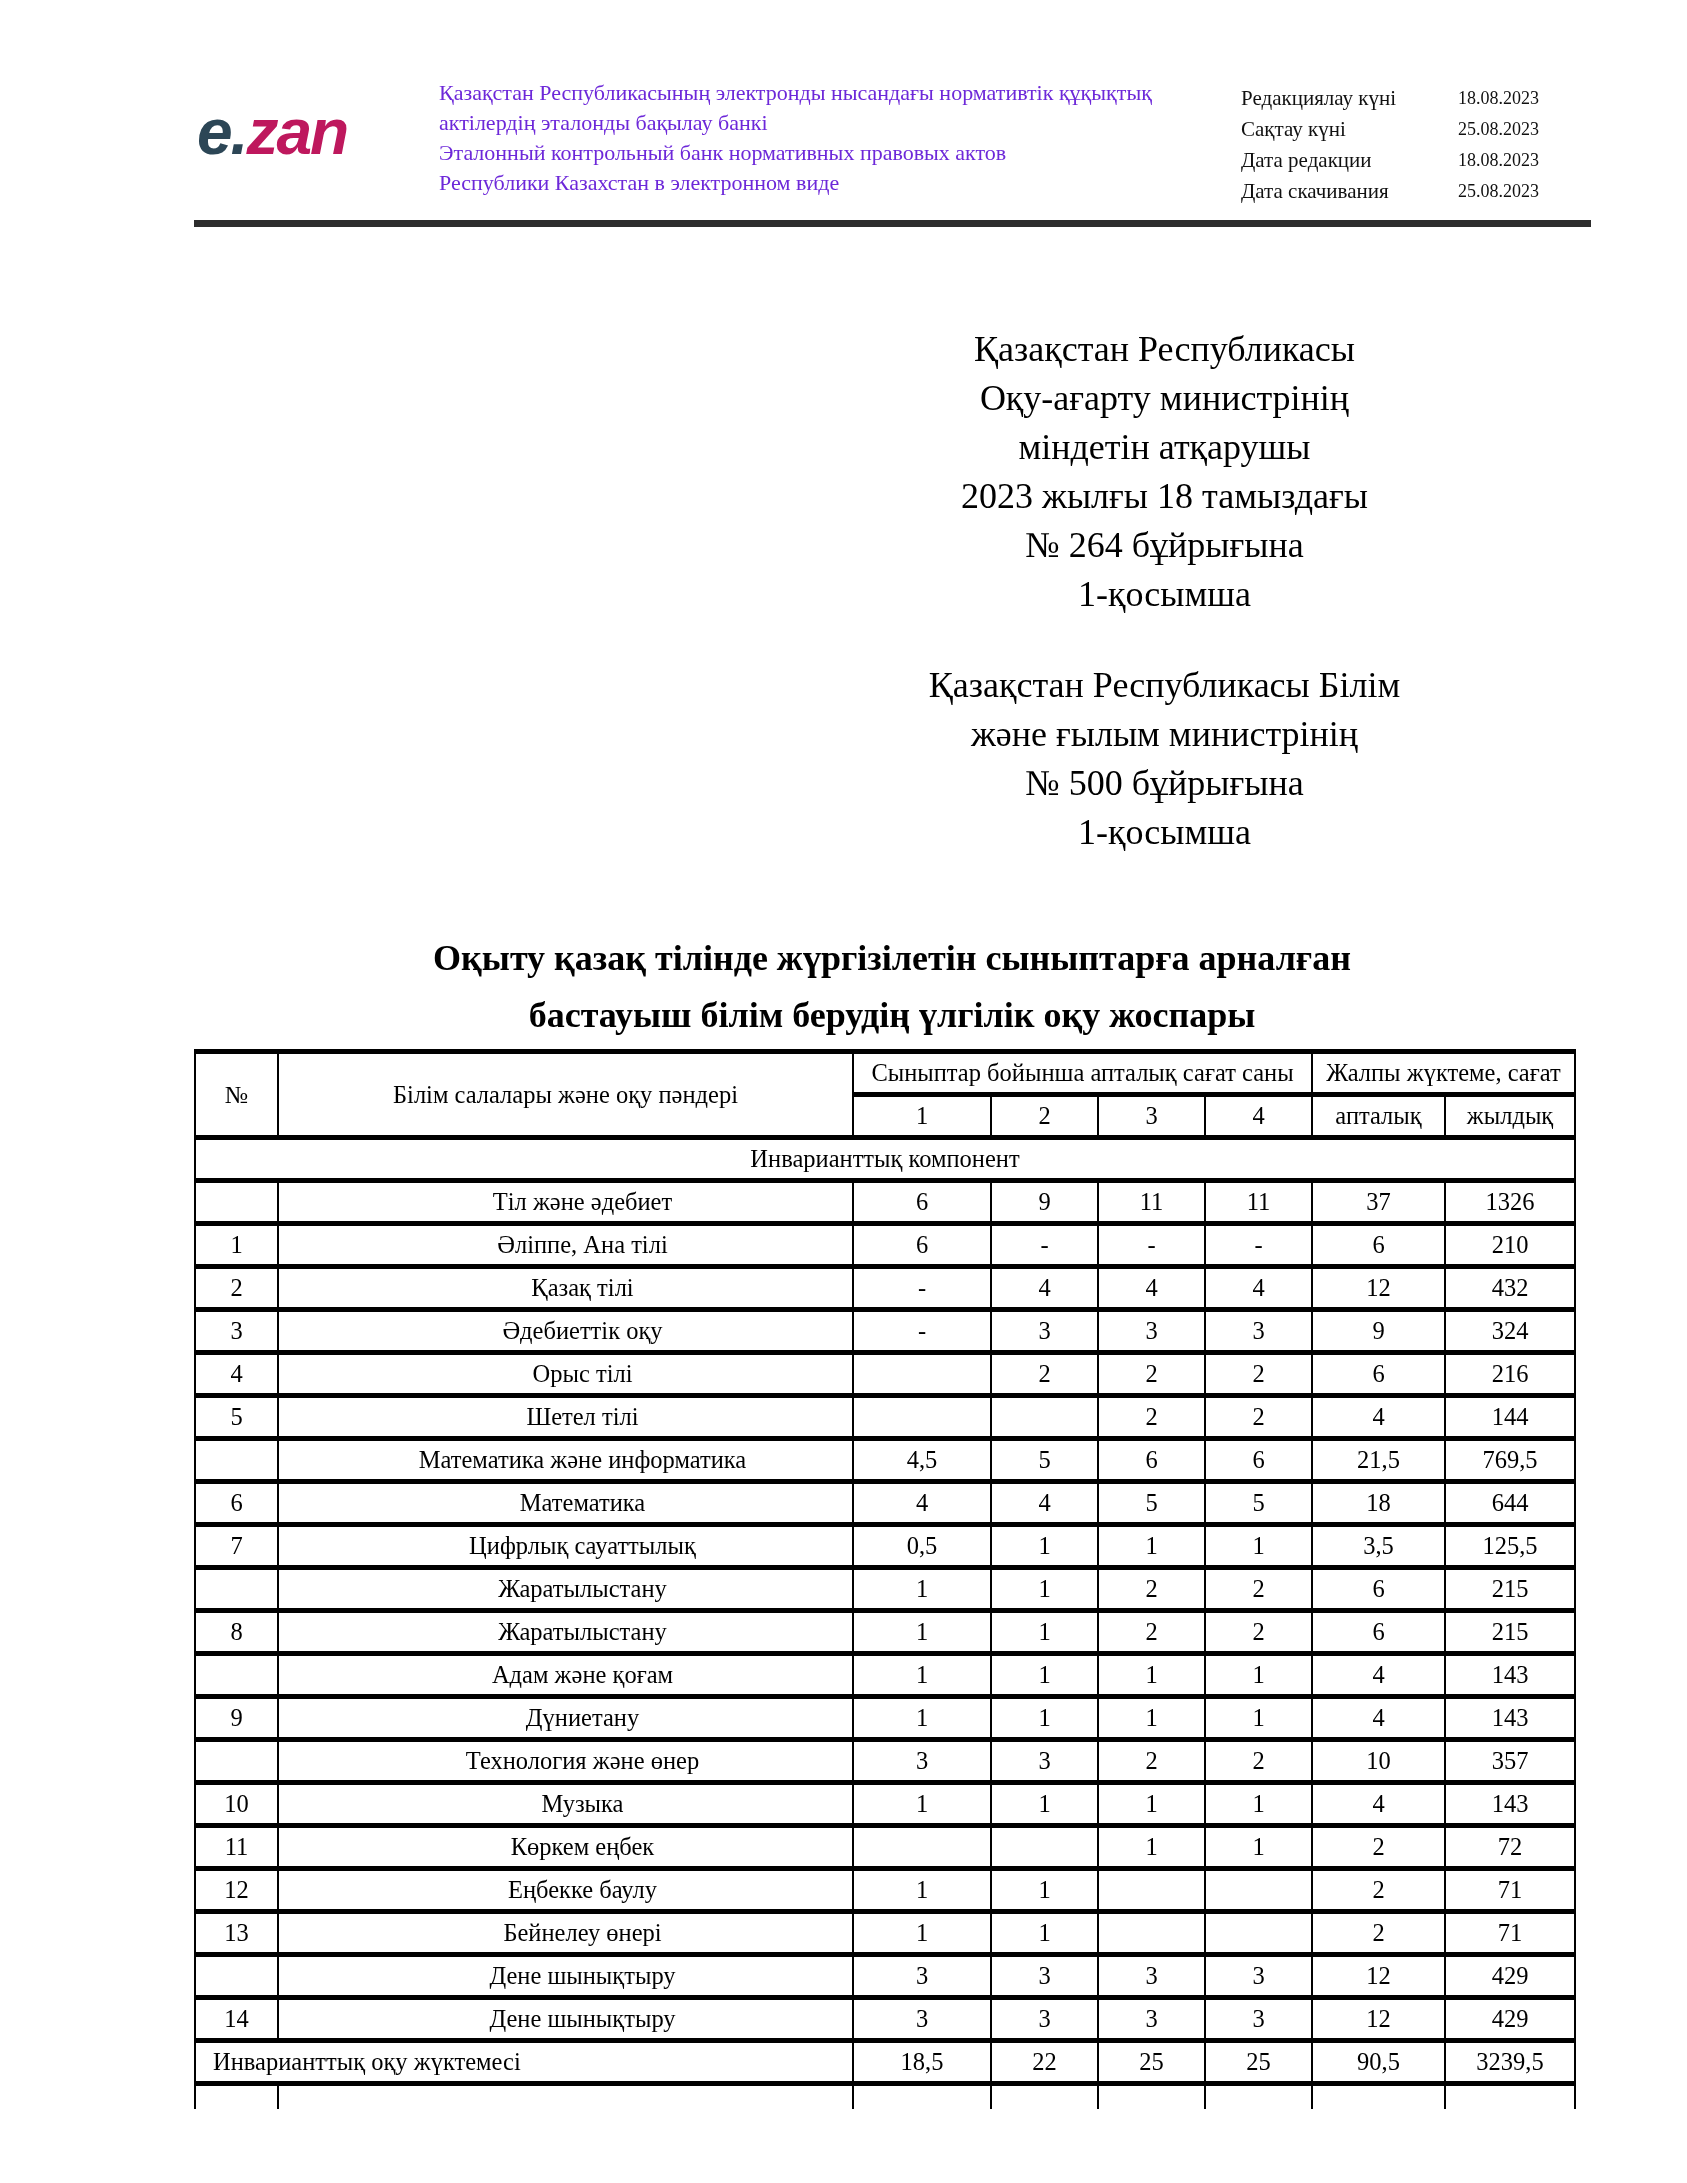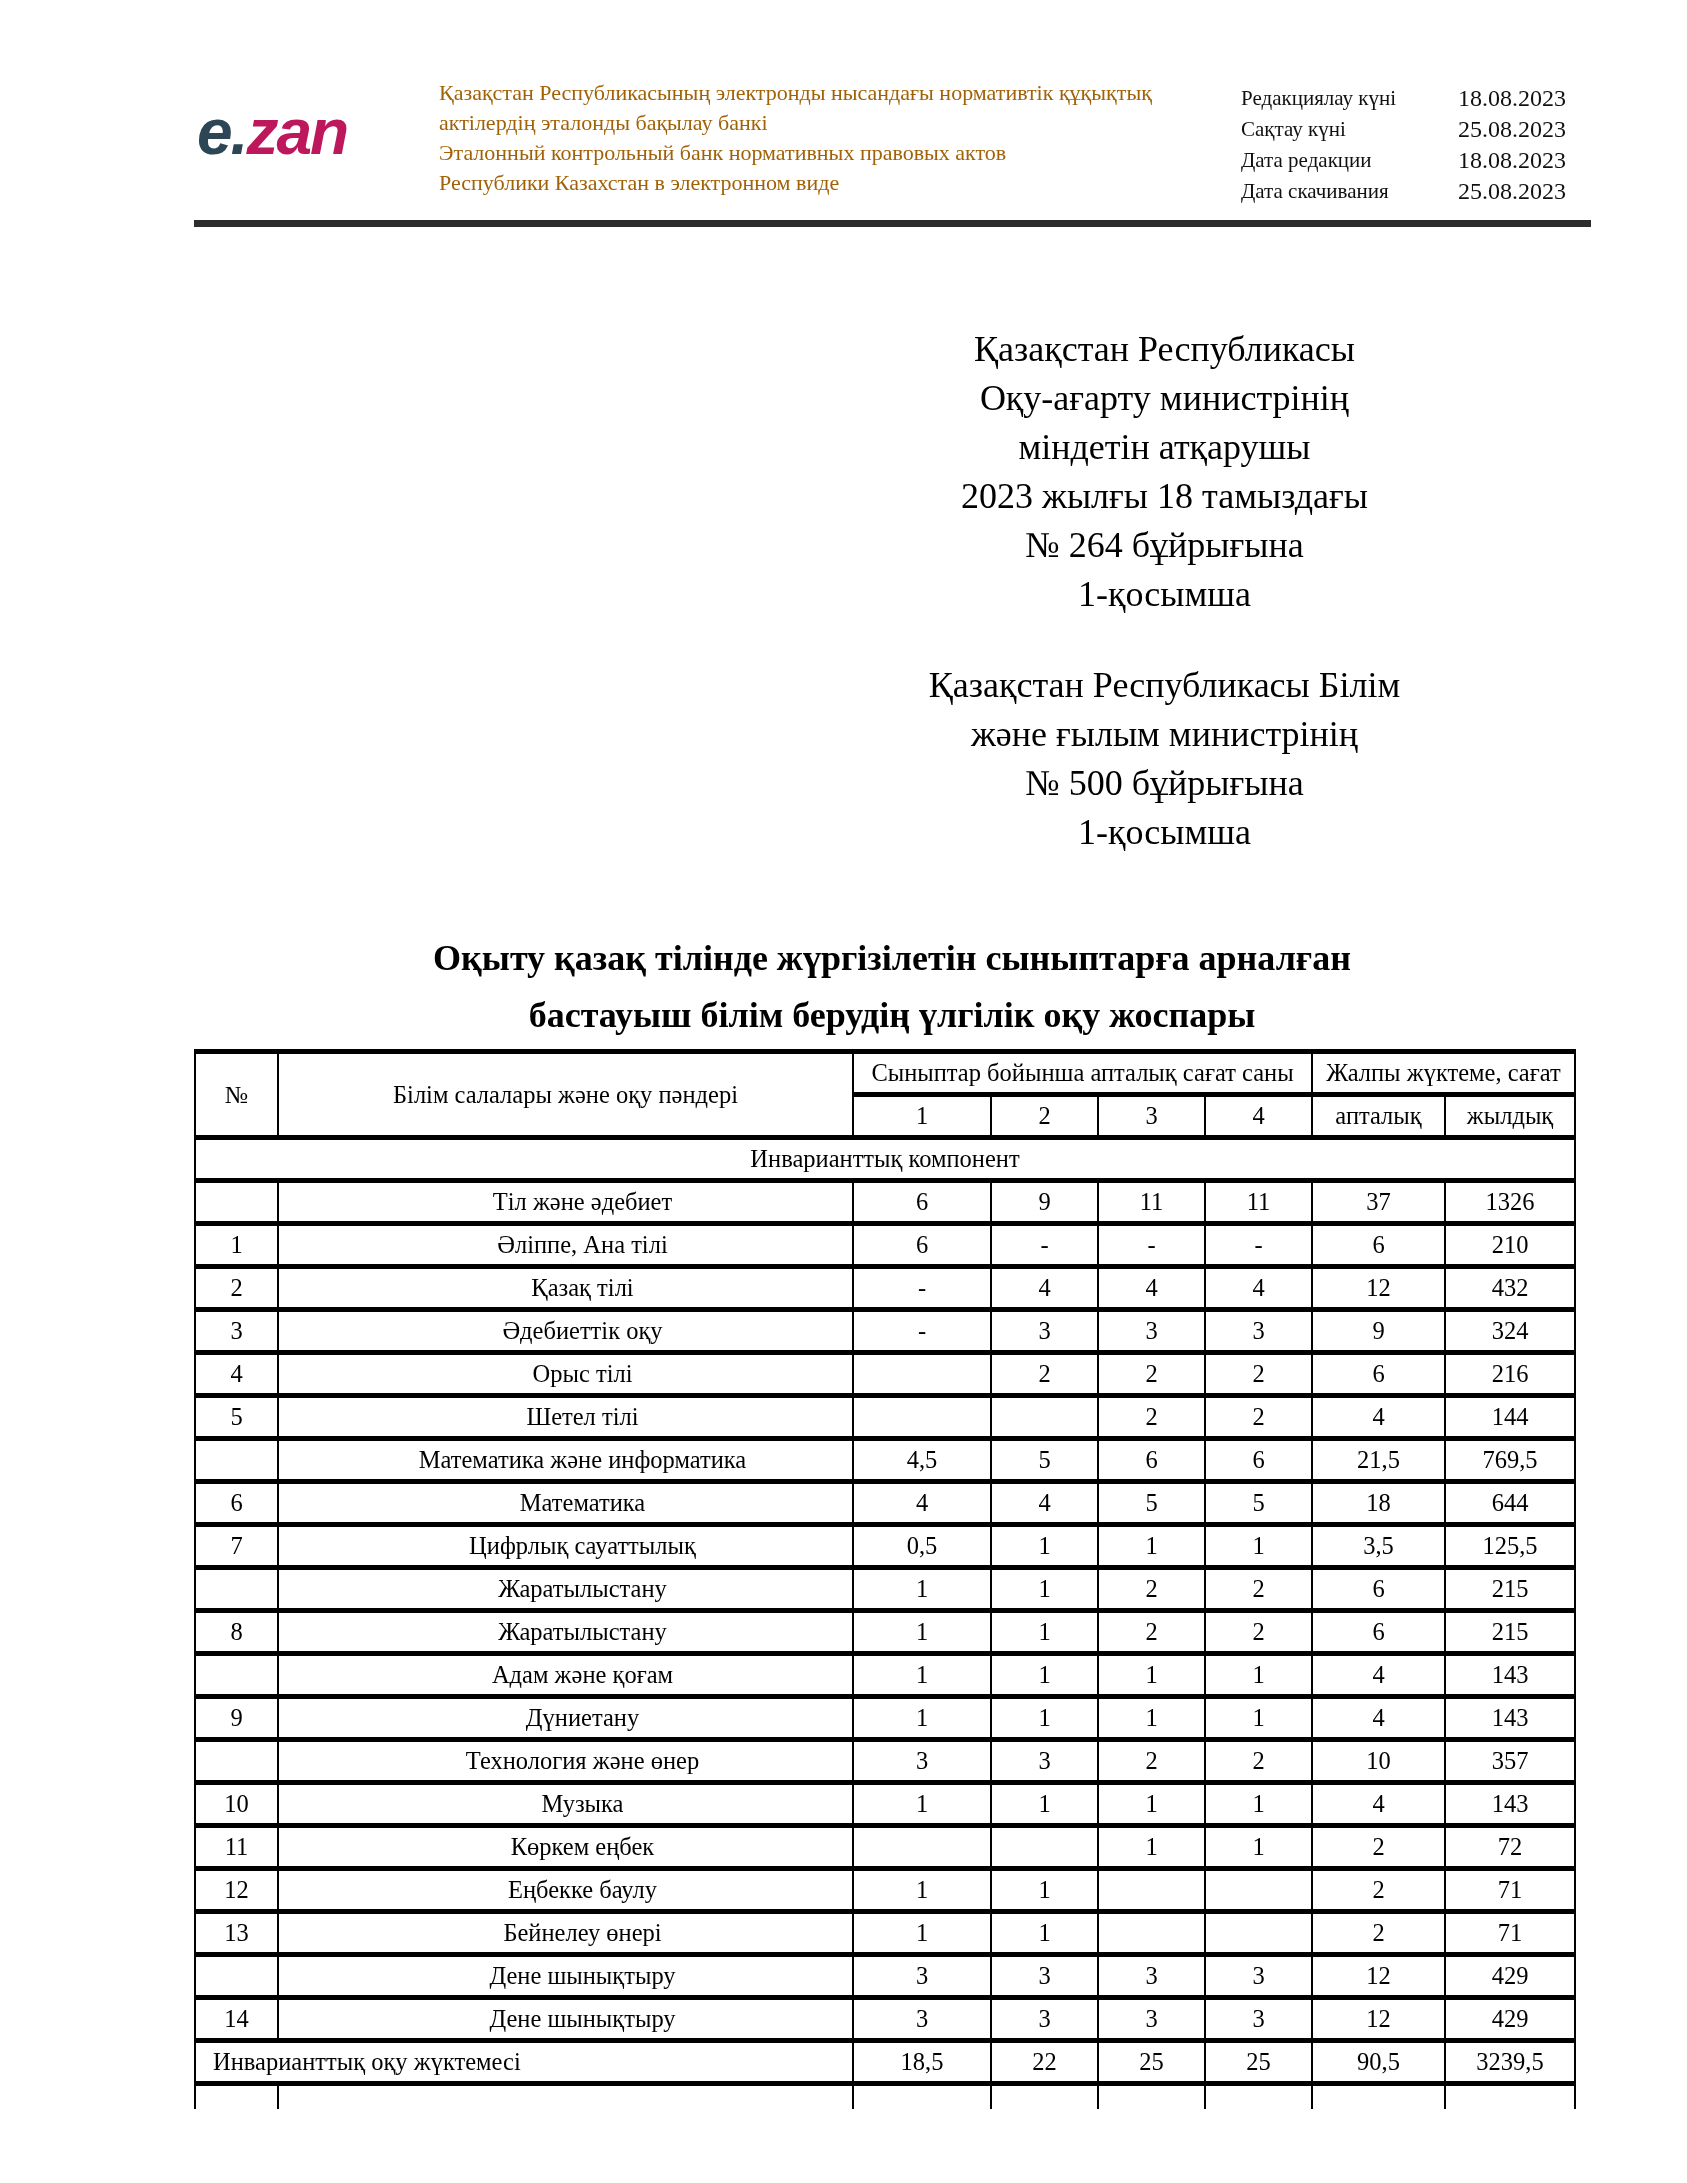--- a/index.html
+++ b/index.html
@@ -16,26 +16,26 @@
     font-family:"Liberation Sans", sans-serif;
     font-style:italic; font-weight:bold; font-size:64px; line-height:66px;
     letter-spacing:-2px; white-space:nowrap;
   }
   .logo-e { }
   .logo-zan { }
 
   
   .bank {
     left:439px; top:78px; font-size:22px; line-height:30px;
-    white-space:nowrap; color:#a16207;
+    white-space:nowrap; color:#6d28d9;
   }
 
   
   .dates-labels { left:1241px; top:83px; font-size:21px; line-height:31px; white-space:nowrap; color:#111; }
-  .dates-values { left:1458px; top:83px; font-size:24px; line-height:31px; white-space:nowrap; color:#111; }
+  .dates-values { left:1458px; top:83px; font-size:18px; line-height:31px; white-space:nowrap; color:#111; }
 
   .rule { left:194px; top:220px; width:1397px; height:6.6px; }
 
   
   .appendix {
     left:761px; width:807px; text-align:center;
     font-size:36px; line-height:49px; white-space:nowrap;margin-top:44px;
   }
   .appendix-1 { top:281px; }
   .appendix-2 { top:617px; }

